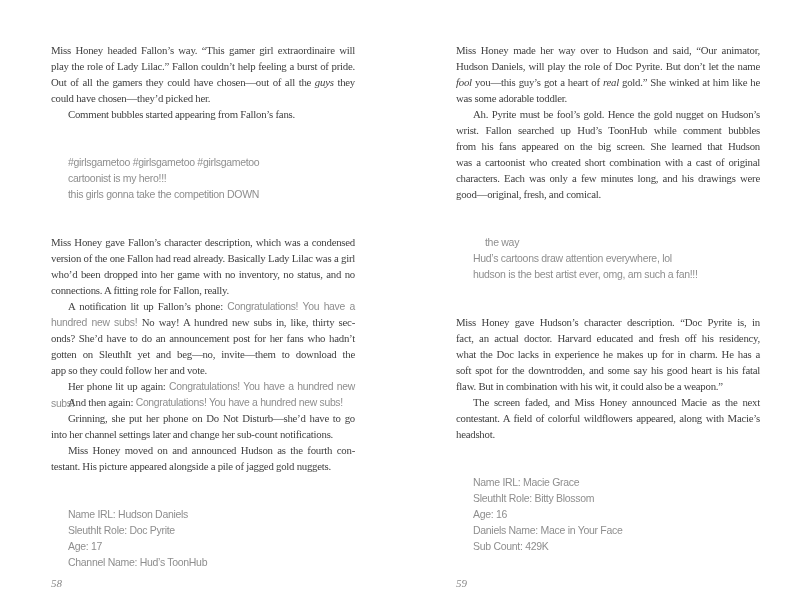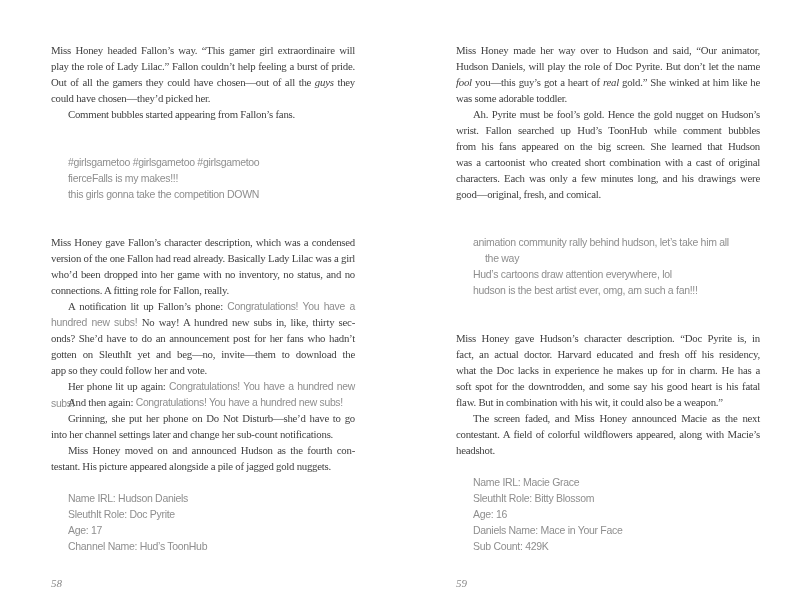--- a/index.html
+++ b/index.html
@@ -25,21 +25,21 @@
   .page-left  { left: 51px; }
   .page-right { left: 456px; }
   .page-text {
     position: absolute;
     top: 42px;
     left: 0;
     right: 0;
   }
   .block-para { margin: 0; }
   .block-chat { margin: 32px 0; }
-  .block-stats { margin-top: 16px; }
+  .block-stats { margin-top: 32px; }
   .line {
     height: 16px;
     line-height: 16px;
     white-space: normal;
   }
   .block-para .line {
     font-family: "Liberation Serif", "DejaVu Serif", serif;
     font-size: 10.8px;
     letter-spacing: -0.25px;
     color: #414141;
@@ -91,21 +91,21 @@
           <div class="line just"><span class="seg-serif">Miss Honey headed Fallon’s way. “This gamer girl extraordinaire will</span></div>
           <div class="line just"><span class="seg-serif">play the role of Lady Lilac.” Fallon couldn’t help feeling a burst of pride.</span></div>
           <div class="line just"><span class="seg-serif">Out of all the gamers they could have chosen—out of all the </span><span class="seg-italic">guys</span><span class="seg-serif"> they</span></div>
           <div class="line left-al"><span class="seg-serif">could have chosen—they’d picked her.</span></div>
         </div>
         <div class="block-para">
           <div class="line left-al ind"><span class="seg-serif">Comment bubbles started appearing from Fallon’s fans.</span></div>
         </div>
         <div class="block-chat">
           <div class="line">#girlsgametoo #girlsgametoo #girlsgametoo</div>
-          <div class="line">fierceFalls is my makes!!!</div>
+          <div class="line">cartoonist is my hero!!!</div>
           <div class="line">this girls gonna take the competition DOWN</div>
         </div>
         <div class="block-para">
           <div class="line just"><span class="seg-serif">Miss Honey gave Fallon’s character description, which was a condensed</span></div>
           <div class="line just"><span class="seg-serif">version of the one Fallon had read already. Basically Lady Lilac was a girl</span></div>
           <div class="line just"><span class="seg-serif">who’d been dropped into her game with no inventory, no status, and no</span></div>
           <div class="line left-al"><span class="seg-serif">connections. A fitting role for Fallon, really.</span></div>
         </div>
         <div class="block-para">
           <div class="line just ind"><span class="seg-serif">A notification lit up Fallon’s phone: </span><span class="seg-sans">Congratulations! You have a</span></div>
@@ -147,21 +147,20 @@
         </div>
         <div class="block-para">
           <div class="line just ind"><span class="seg-serif">Ah. Pyrite must be fool’s gold. Hence the gold nugget on Hudson’s</span></div>
           <div class="line just"><span class="seg-serif">wrist. Fallon searched up Hud’s ToonHub while comment bubbles</span></div>
           <div class="line just"><span class="seg-serif">from his fans appeared on the big screen. She learned that Hudson</span></div>
           <div class="line just"><span class="seg-serif">was a cartoonist who created short combination with a cast of original</span></div>
           <div class="line just"><span class="seg-serif">characters. Each was only a few minutes long, and his drawings were</span></div>
           <div class="line left-al"><span class="seg-serif">good—original, fresh, and comical.</span></div>
         </div>
         <div class="block-chat">
-          <div class="line">animation community rally behind hudson, let’s take him all</div>
           <div class="line wrap">the way</div>
           <div class="line">Hud’s cartoons draw attention everywhere, lol</div>
           <div class="line">hudson is the best artist ever, omg, am such a fan!!!</div>
         </div>
         <div class="block-para">
           <div class="line just"><span class="seg-serif">Miss Honey gave Hudson’s character description. “Doc Pyrite is, in</span></div>
           <div class="line just"><span class="seg-serif">fact, an actual doctor. Harvard educated and fresh off his residency,</span></div>
           <div class="line just"><span class="seg-serif">what the Doc lacks in experience he makes up for in charm. He has a</span></div>
           <div class="line just"><span class="seg-serif">soft spot for the downtrodden, and some say his good heart is his fatal</span></div>
           <div class="line left-al"><span class="seg-serif">flaw. But in combination with his wit, it could also be a weapon.”</span></div>

